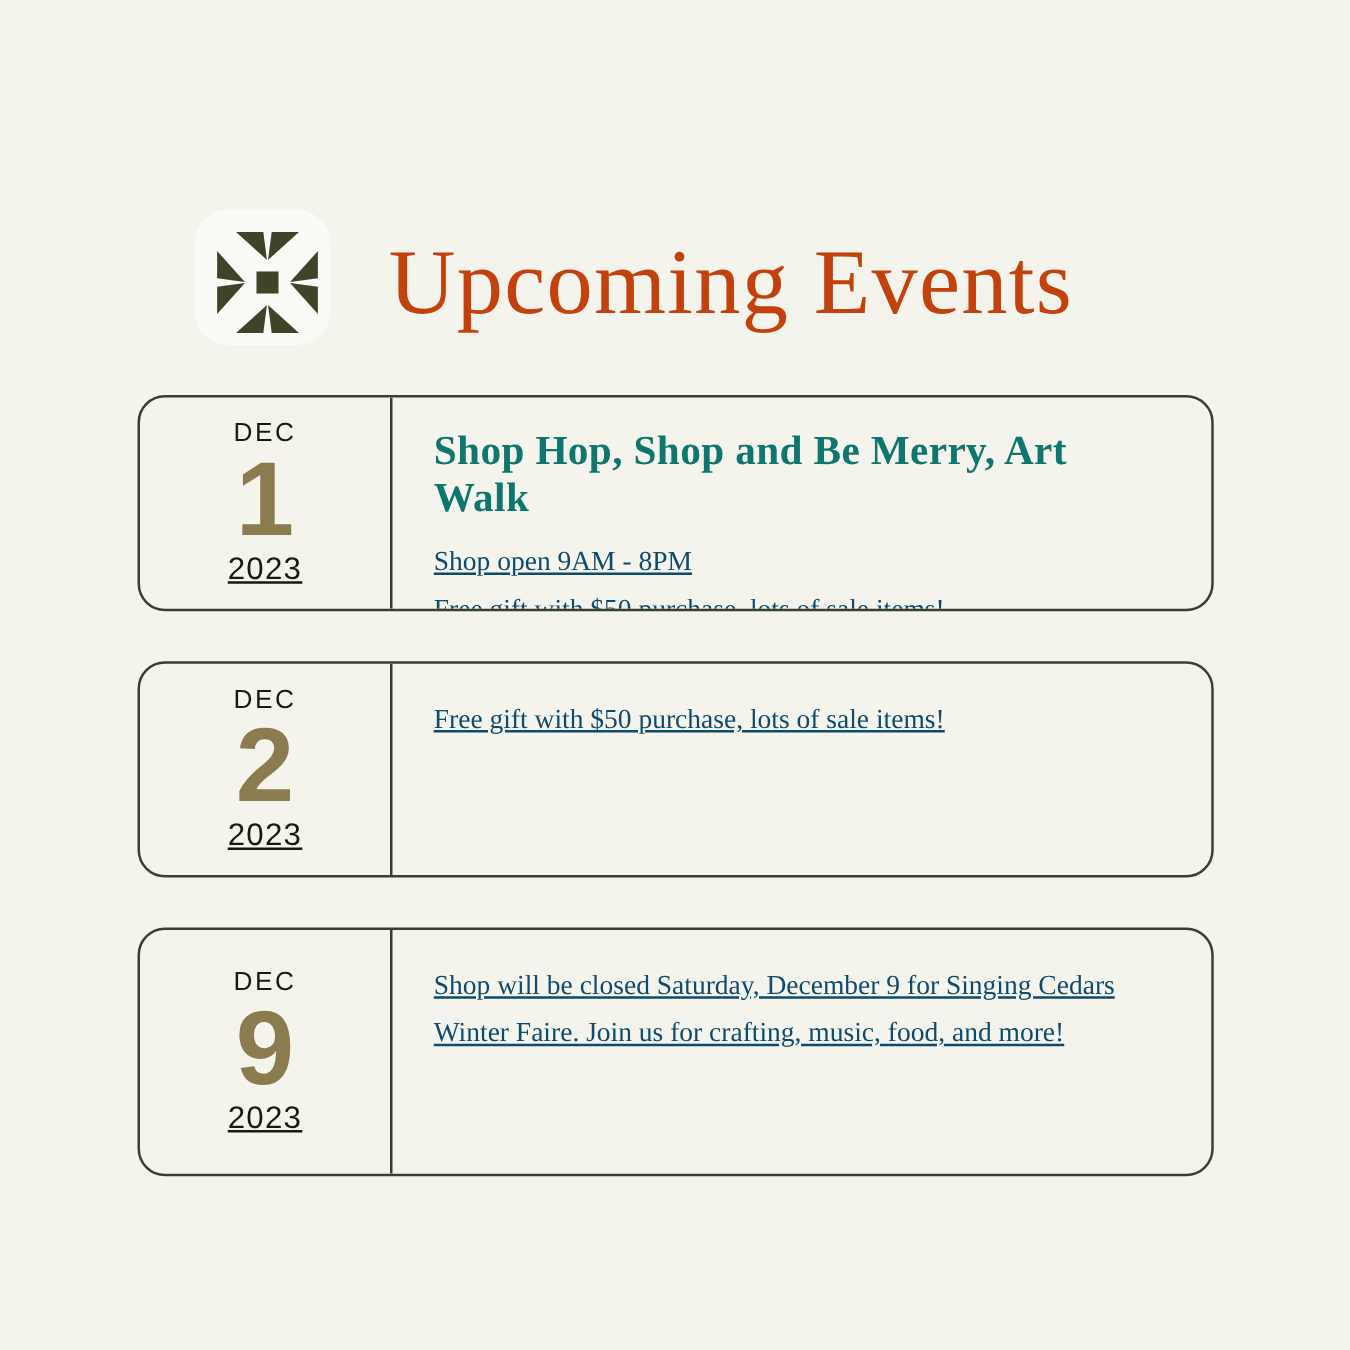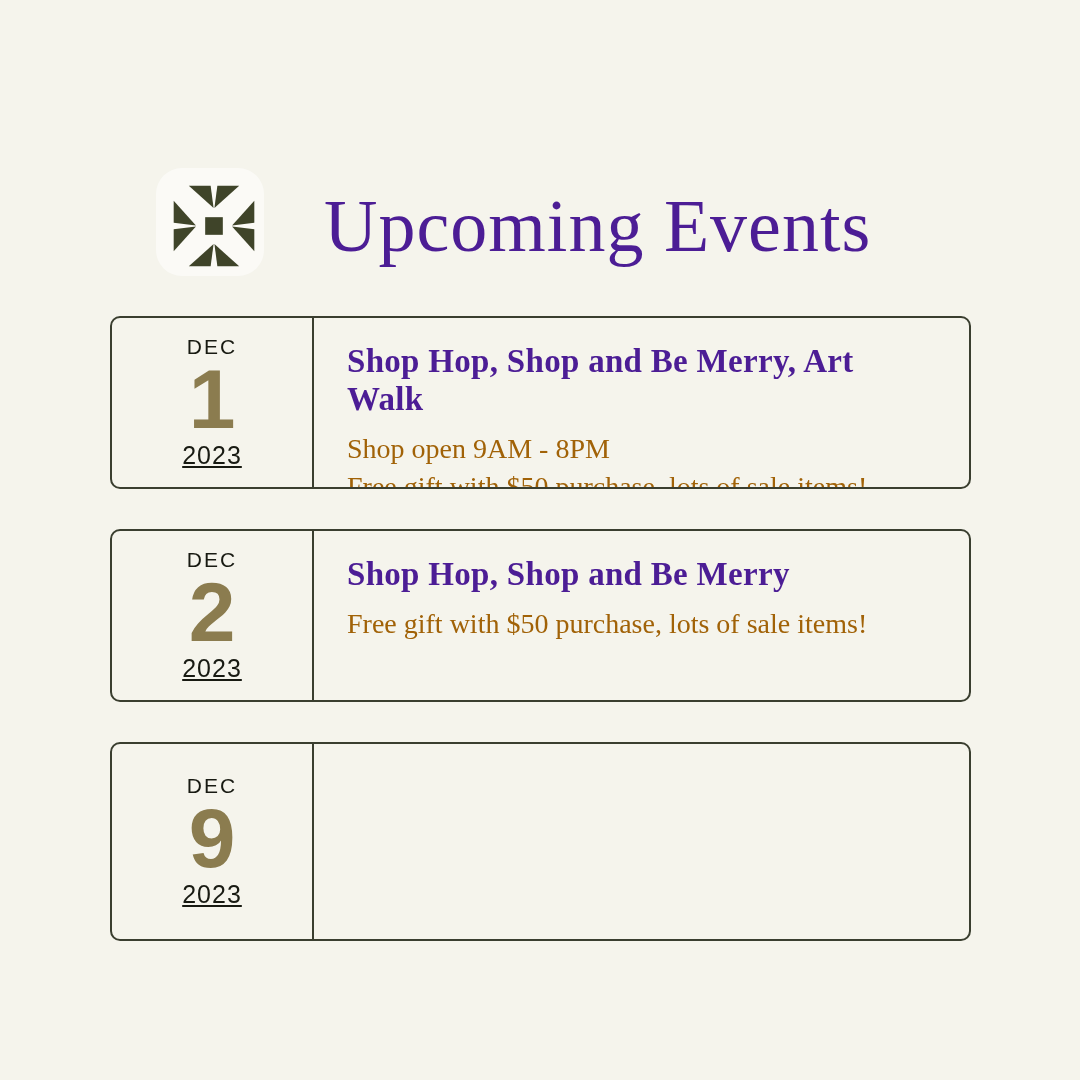--- a/index.html
+++ b/index.html
@@ -21,37 +21,37 @@
   }
   .star-wrap {
     position: absolute;
     left: 172px; top: 184px;
     width: 84px; height: 84px;
     color: #3f4429;
   }
   .star-wrap svg { width: 100%; height: 100%; display: block; fill: currentColor; }
   .page-title {
     position: absolute;
-    left: 324px; top: 184px;
+    left: 311px; top: 184px;
     font-family: "Liberation Serif", serif;
     font-size: 74px;
     font-weight: 400;
     letter-spacing: 1px;
-    color: #4c1d95;
+    color: #c2410c;
     white-space: nowrap;
   }
 
   
   .card {
     position: absolute;
     left: 110px;
     width: 861px;
     background: #f5f4ec;
     border: 2px solid #3a3e2f;
-    border-radius: 10px;
+    border-radius: 22px;
     display: flex;
     flex-direction: row;
     overflow: hidden;
   }
   .card-1 { top: 316px; height: 173px; }
   .card-2 { top: 529px; height: 173px; }
   .card-3 { top: 742px; height: 199px; }
 
   .date-col {
     width: 202px;
@@ -86,28 +86,29 @@
 
   .info-col {
     flex: 1 1 auto;
     padding: 25px 38px 12px 33px;
     font-family: "Liberation Serif", serif;
   }
   .event-title {
     font-size: 33px;
     font-weight: 700;
     letter-spacing: 0.3px;
-    color: #4c1d95;
+    color: #0f766e;
     margin-bottom: 11px;
     line-height: 1.15;
   }
   .event-line {
-    font-size: 28px;
+    font-size: 22px;
     line-height: 38px;
-    color: #a16207;
+    color: #0c4a6e;
+    text-decoration: underline;
   }
 </style>
 </head>
 <body>
 
 <div class="halo"></div>
 <div class="star-wrap">
   <svg viewBox="0 0 100 100" aria-hidden="true">
     <g>
       <polygon points="20,2 46,2 49.5,28.5"></polygon>
@@ -143,26 +144,26 @@
   </div>
 </div>
 
 <div class="card card-2">
   <div class="date-col">
     <div class="date-month">DEC</div>
     <div class="date-day">2</div>
     <div class="date-year">2023</div>
   </div>
   <div class="info-col">
-    <div class="event-title">Shop Hop, Shop and Be Merry</div>
     <div class="event-line">Free gift with $50 purchase, lots of sale items!</div>
   </div>
 </div>
 
 <div class="card card-3">
   <div class="date-col">
     <div class="date-month">DEC</div>
     <div class="date-day">9</div>
     <div class="date-year">2023</div>
   </div>
   <div class="info-col">
+    <div class="event-line">Shop will be closed Saturday, December 9 for Singing Cedars Winter Faire. Join us for crafting, music, food, and more!</div>
   </div>
 </div>
 
 </body></html>

